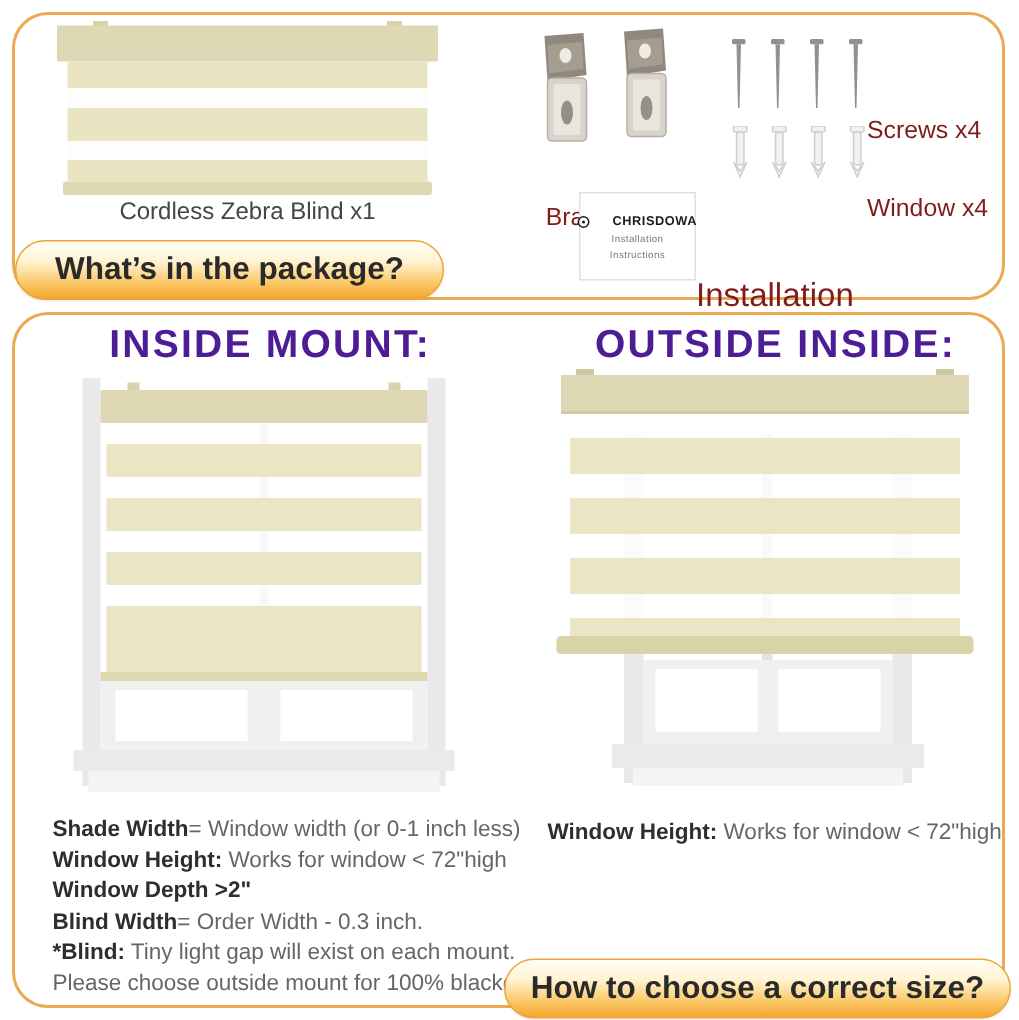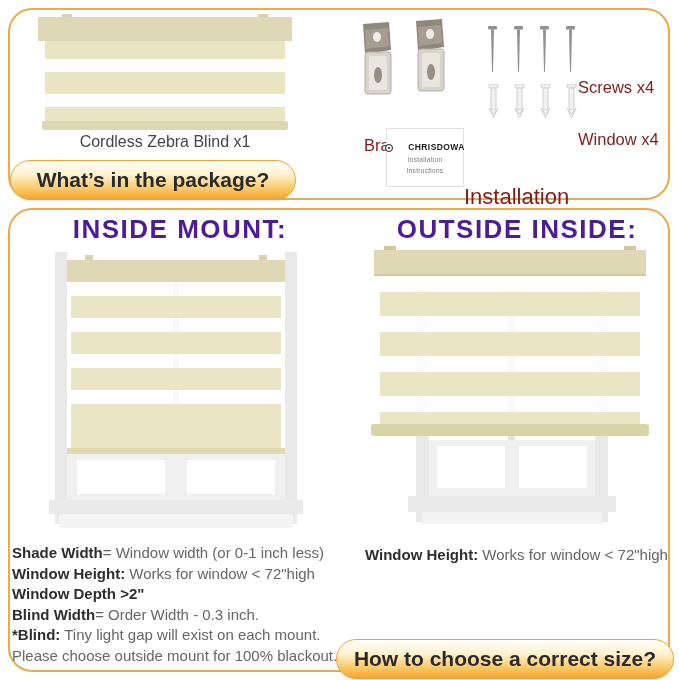--- a/index.html
+++ b/index.html
@@ -167,21 +167,21 @@
     <div class="base" style="left:6px;top:222px;width:180px;height:12px;"></div>
   </div>
   <div class="abs" style="left:374px;top:246px;width:272px;height:192px;z-index:2;">
     <div class="p-tab" style="left:10px;top:0;width:12px;height:6px;background:#cfc9a2;"></div>
     <div class="p-tab" style="right:10px;top:0;width:12px;height:6px;background:#cfc9a2;"></div>
     <div class="p-cassette" style="left:0;top:4px;width:272px;height:24px;border-bottom:2px solid #d0caa0;"></div>
     <div class="z-fabric-out" style="left:6px;top:30px;width:260px;height:148px;"></div>
     <div class="abs" style="left:-3px;top:178px;width:278px;height:12px;background:#d9d3a8;border-radius:3px;"></div>
   </div>
 
-  <div class="spec" style="left:12px;top:543px;">
+  <div class="spec" style="left:35px;top:543px;">
     <div><b>Shade Width</b><span>= Window width (or 0-1 inch less)</span></div>
     <div><b>Window Height:</b><span> Works for window &lt; 72"high</span></div>
     <div><b>Window Depth &gt;2"</b><span></span></div>
     <div><b>Blind Width</b><span>= Order Width - 0.3 inch.</span></div>
     <div><b>*Blind:</b><span> Tiny light gap will exist on each mount.</span></div>
     <div><b></b><span>Please choose outside mount for 100% blackout.</span></div>
   </div>
 
   <div class="spec" style="left:365px;top:545px;">
     <div><b>Window Height:</b><span> Works for window &lt; 72"high</span></div>

